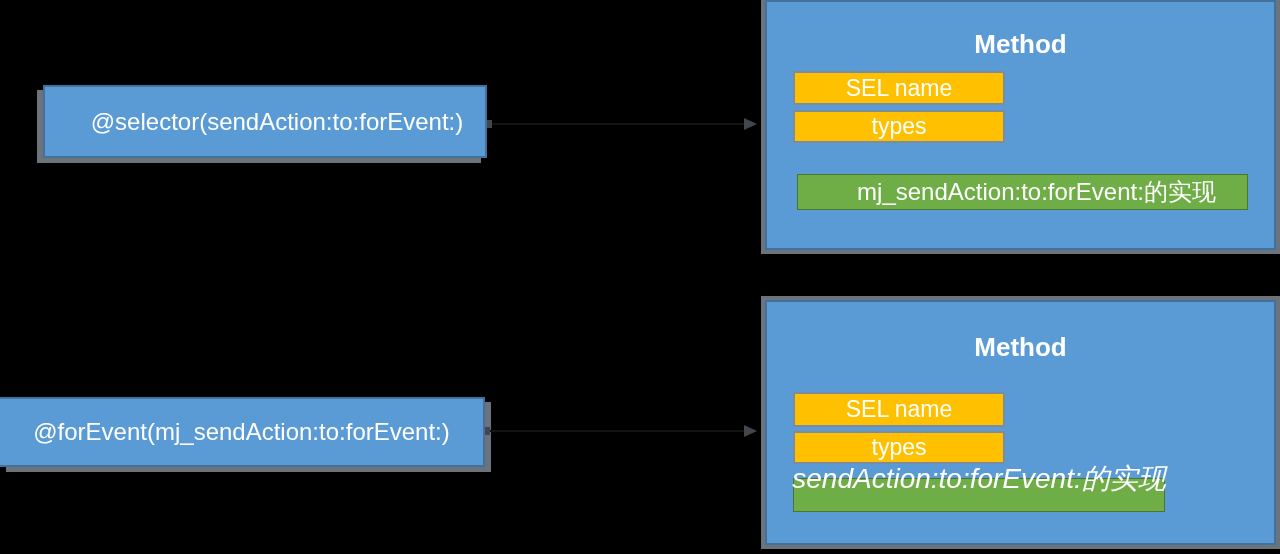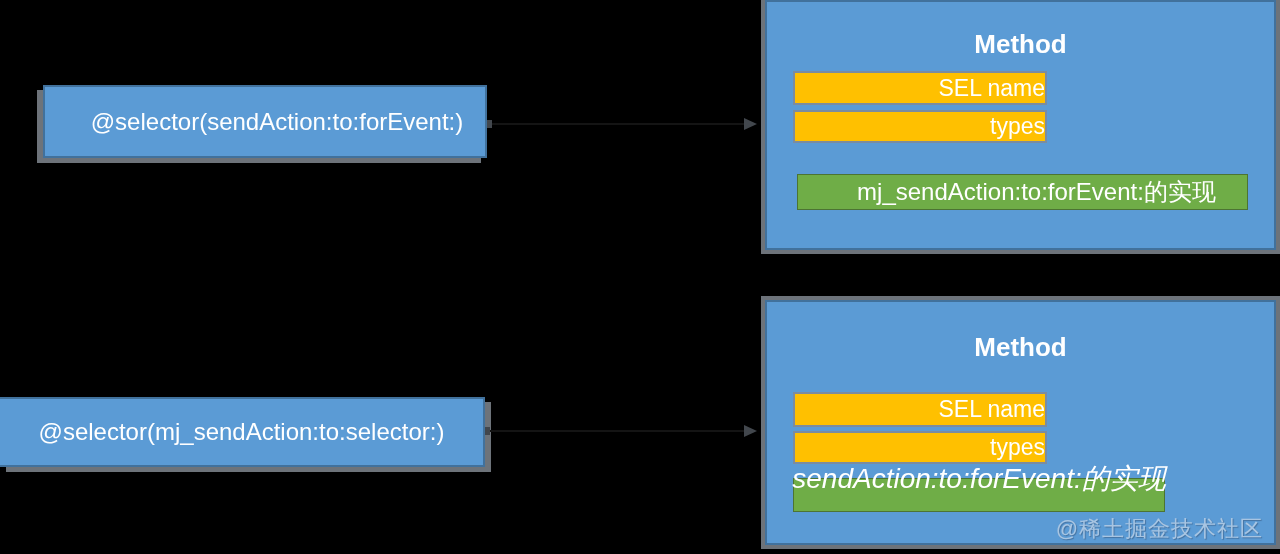--- a/index.html
+++ b/index.html
@@ -37,25 +37,25 @@
   }
   #method-card-1{top:0;height:250px;}
   #method-card-2{top:300px;height:245px;}
   .method-title{
     position:absolute;left:0;right:0;text-align:center;
     font-size:26px;color:var(--text,#fff);font-weight:bold;
   }
   #method-card-1 .method-title{top:27px;}
   #method-card-2 .method-title{top:30px;}
   .field-box{
-    position:absolute;left:26px;width:254px;
+    position:absolute;left:26px;width:212px;
     background:var(--field-fill,#FFC000);
     border:2px solid var(--field-border,#7B8CA0);
     box-sizing:border-box;
-    display:flex;align-items:center;justify-content:flex-end;
+    display:flex;align-items:center;justify-content:center;
     font-size:23px;color:var(--text,#fff);
     white-space:nowrap;
   }
   #method-card-1 .field-sel{top:69px;height:34px;}
   #method-card-1 .field-types{top:108px;height:33px;}
   #method-card-2 .field-sel{top:90px;height:35px;}
   #method-card-2 .field-types{top:129px;height:33px;}
   .impl-box{
     position:absolute;
     background:var(--impl-fill,#6FAD47);
@@ -102,21 +102,21 @@
 </head>
 <body>
 
 <div id="canvas">
 
   <div class="selector-box" id="selector-box-1">
     <span>@selector(sendAction:to:forEvent:)</span>
   </div>
 
   <div class="selector-box" id="selector-box-2">
-    <span>@selector(mj_sendAction:to:selector:)</span>
+    <span>@forEvent(mj_sendAction:to:forEvent:)</span>
   </div>
 
   <div class="arrow-line" id="arrow-line-1"></div>
   <div class="arrow-tail" id="arrow-tail-1"></div>
   <div class="arrow-head" id="arrow-head-1"></div>
 
   <div class="arrow-line" id="arrow-line-2"></div>
   <div class="arrow-tail" id="arrow-tail-2"></div>
   <div class="arrow-head" id="arrow-head-2"></div>
 
@@ -136,16 +136,15 @@
   <div class="method-card" id="method-card-2">
     <div class="method-title">Method</div>
     <div class="field-box field-sel">
       <span>SEL name</span>
     </div>
     <div class="field-box field-types">
       <span>types</span>
     </div>
     <div class="impl-box" id="impl-2-box"></div>
     <div id="impl-2-text">sendAction:to:forEvent:的实现</div>
-    <div class="watermark">@稀土掘金技术社区</div>
   </div>
 
 </div>
 
 </body></html>

